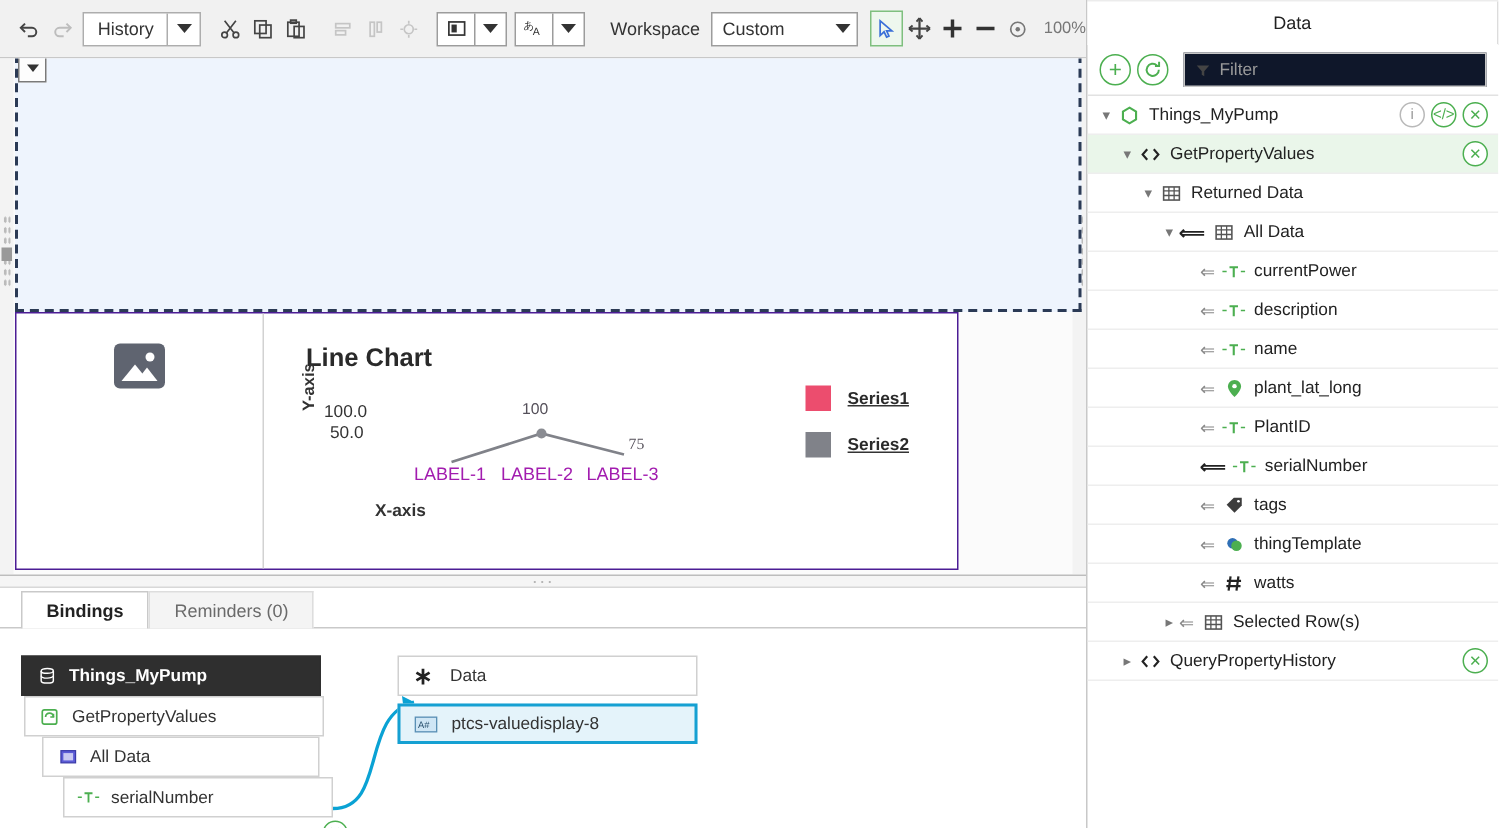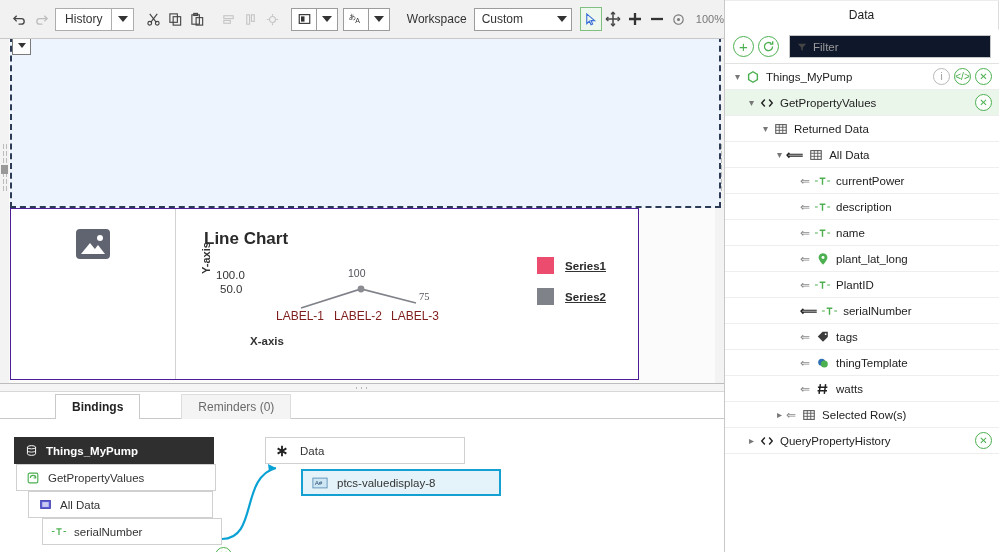--- a/index.html
+++ b/index.html
@@ -131,21 +131,21 @@
   .ylab {
     position:absolute; left:24px; top:65px;
     font-size:11px; font-weight:bold; color:#333;
     transform:rotate(-90deg); transform-origin:left top;
   }
   .ytick { position:absolute; font-size:11.5px; color:#333; }
   .xlab {
     position:absolute; left:74px; top:126px;
     font-size:11.5px; font-weight:bold; color:#333;
   }
-  .xcat { position:absolute; font-size:12px; color:#7f1d1d; }
+  .xcat { position:absolute; font-size:12px; color:#a21caf; }
   .dlabel { position:absolute; font-size:10.5px; color:#55505a; }
   .legend { position:absolute; right:32px; top:48px;text-decoration:underline; }
   .legend-row { display:flex; align-items:center; margin-bottom:14px; }
   .legend-swatch { width:17px; height:17px; margin-right:11px; }
   .legend-text { font-size:11.5px; font-weight:bold; color:#2a2a2a; }
 
   .canvas-scroll-r {
     position:absolute; right:0; top:0; width:9px; height:344px; background:#f3f3f3;
   }
   .dots-v2 {
@@ -171,41 +171,41 @@
   .bottom {
     position:absolute; left:0; top:392px; width:724px; height:160px;
     background:#fff;
   }
   .btabs {
     height:27px; border-bottom:1px solid #c9c9c9;
     display:flex; align-items:flex-end; padding-left:14px; background:#fff;
   }
   .btab {
     padding:5px 16px 5px 16px; font-size:12px; cursor:pointer;
-    border:1px solid transparent; border-bottom:none; position:relative; top:1px;margin-left:41px;
+    border:1px solid transparent; border-bottom:none; position:relative; top:1px;
   }
   .btab.active { font-weight:bold; color:#222; border-color:#c9c9c9; background:#fff; }
   .btab.inactive { color:#6a6a6a; background:#f4f4f4; border-color:#ddd; }
 
   .bwrap { position:relative; height:133px; }
   .chain { position:absolute; left:14px; top:18px; width:290px; }
   .chain-row {
     height:27px; display:flex; align-items:center;
     border:1px solid #d0d0d0; background:#fff; padding-left:8px; font-size:11.5px;
     position:relative;
   }
   .chain-row.dark { background:#2f2f2f; color:#fff; border-color:#2f2f2f; font-weight:bold; }
   .chain-ico { width:16px; margin-right:7px; display:flex; align-items:center; justify-content:center;}
 
   .right-col { position:absolute; left:265px; top:18px; width:200px; }
   .rc-row {
     height:27px; display:flex; align-items:center; padding-left:9px;
     border:1px solid #d0d0d0; background:#fff; font-size:11.5px;
   }
-  .rc-row.sel { border:2px solid #15a0d2; background:#e4f3fa;margin-left:36px; }
+  .rc-row.sel { border:2px solid #15a0d2; background:#e4f3fa; }
   .rc-ico { width:18px; margin-right:7px; display:flex; align-items:center;}
 
   .xbadge {
     position:absolute; width:17px; height:17px; border-radius:50%;
     border:1.5px solid #4caf50; background:#fff; color:#4caf50;
     font-size:11px; display:flex; align-items:center; justify-content:center;
     font-weight:bold; cursor:pointer;
   }
 
   

